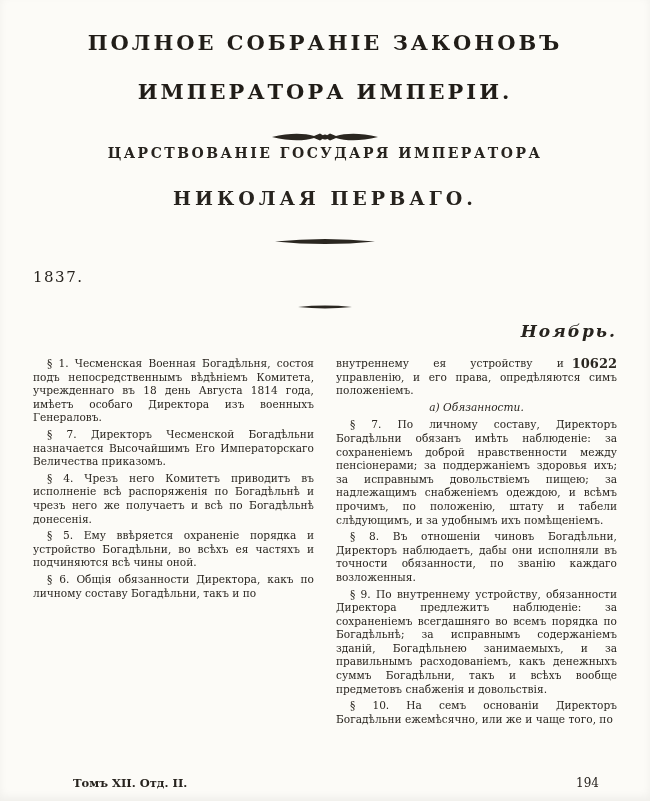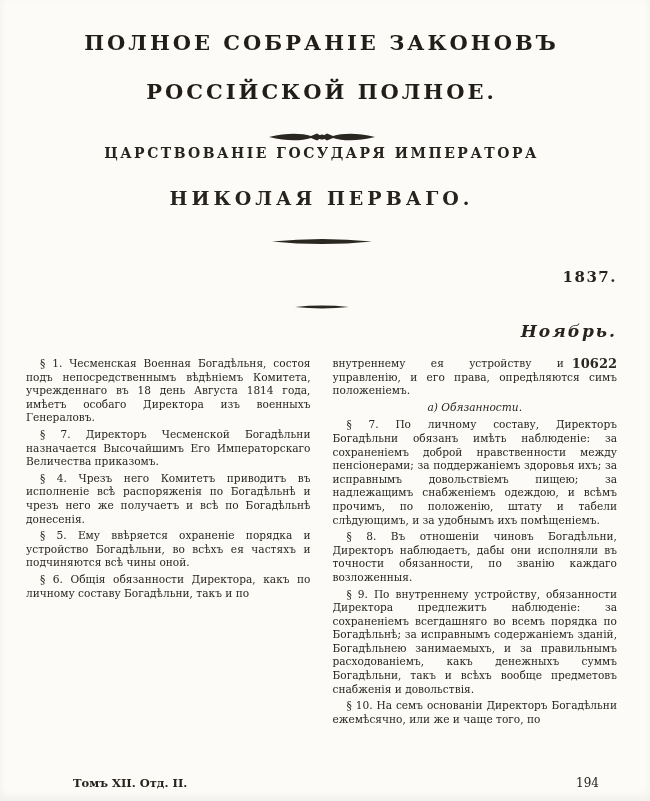--- a/index.html
+++ b/index.html
@@ -6,42 +6,42 @@
   html,body { width:650px; height:801px; }
   body {
     background:#ffffff;
     font-family:"DejaVu Serif", serif;
     color:#27231e;
   }
   .page {
     position:relative;
     width:650px; height:801px;
     background:#fcfbf7;
-    padding:30px 33px 10px 26px;
+    padding:30px 33px 10px 33px;
     overflow:hidden;
     box-shadow: inset 0 -4px 8px rgba(0,0,0,0.05);
   }
   .main-title {
     font-size:21px; font-weight:bold; letter-spacing:3px;
     text-align:center; color:#211d18;
   }
   .main-title.second { margin-top:24px; }
   .ornament-wrap { margin-top:22px; text-align:center; }
   .reign-line {
     text-align:center;
     font-size:14px; font-weight:bold; letter-spacing:2.5px;
   }
   .monarch-line {
     margin-top:26px; text-align:center;
     font-size:19px; font-weight:bold; letter-spacing:4px;
   }
   .rule-wrap { margin-top:22px; text-align:center; }
   .year-line {
-    margin-top:18px; text-align:right;
-    font-size:15px; font-weight:bold; letter-spacing:1.5px;
+    margin-top:18px; text-align:left;
+    font-size:15px; font-weight:normal; letter-spacing:1.5px;
   }
   .rule-wrap.small { margin-top:10px; }
   .month-line {
     margin-top:6px; text-align:right;
     font-size:17px; font-weight:bold; font-style:italic; letter-spacing:2px;
   }
   .columns {
     margin-top:16px;
     display:flex;
     gap:22px;
@@ -80,21 +80,21 @@
   .footer .volume { margin-left:40px; font-weight:bold; font-size:11.5px; }
   .footer .pagenum { margin-right:18px; }
   svg { display:inline-block; vertical-align:middle; }
 </style>
 </head>
 <body>
 
 <div class="page">
 
   <div class="main-title">ПОЛНОЕ СОБРАНІЕ ЗАКОНОВЪ</div>
-  <div class="main-title second">РОССІЙСКОЙ ПОЛНОЕ.</div>
+  <div class="main-title second">ИМПЕРАТОРА ИМПЕРІИ.</div>
 
   <div class="ornament-wrap">
     <svg width="110" height="14" viewBox="0 0 110 14">
       <path d="M2,7 C20,2.5 34,3 44,6 L50,3.5 55,6.5 60,3.5 66,6 C76,3 90,2.5 108,7 C90,11.5 76,11 66,8 L60,10.5 55,7.5 50,10.5 44,8 C34,11 20,11.5 2,7 Z" fill="#2a2620"></path>
       <circle cx="55" cy="7" r="2.6" fill="#2a2620"></circle>
     </svg>
   </div>
 
   <div class="reign-line">ЦАРСТВОВАНІЕ ГОСУДАРЯ ИМПЕРАТОРА</div>
   <div class="monarch-line">НИКОЛАЯ ПЕРВАГО.</div>

